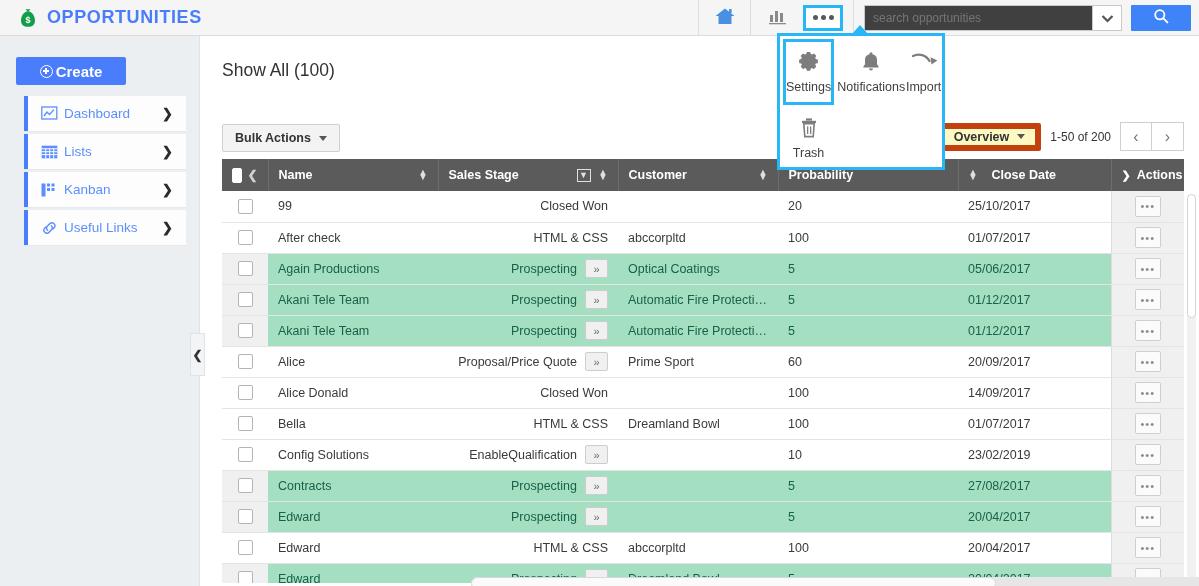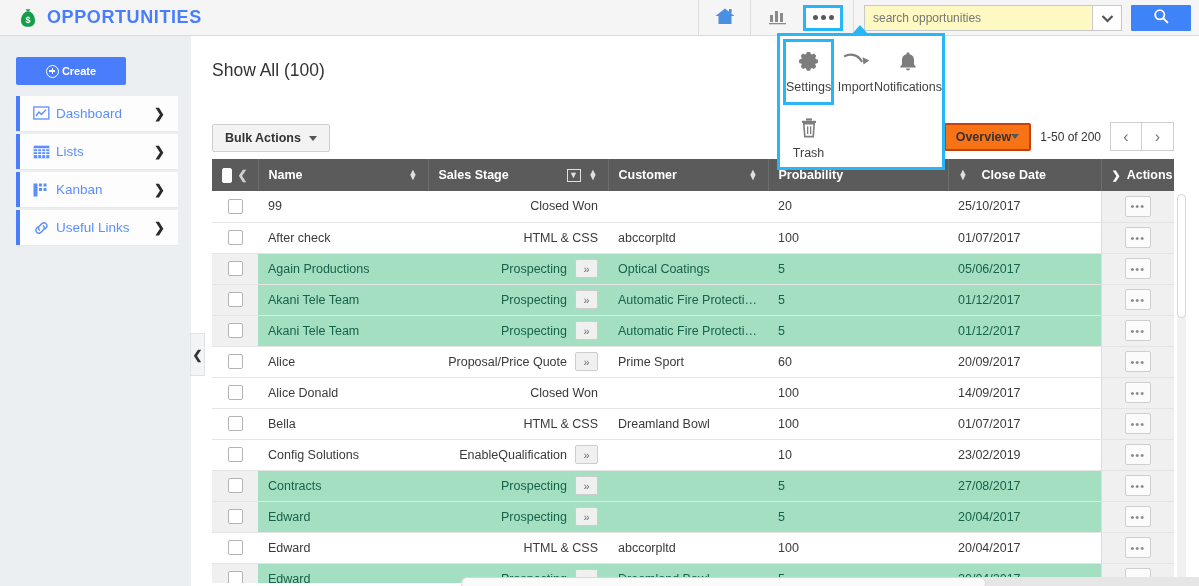--- a/index.html
+++ b/index.html
@@ -42,55 +42,55 @@
     width: 40px; height: 26px;
   }
   .dots-glyph { display: flex; gap: 3px; }
   .dots-glyph i { width: 5px; height: 5px; border-radius: 50%; background: #58595b; display: block; }
   .search-wrap {
     display: flex; align-items: center; height: 36px; padding-right: 8px;
     border-left: 1px solid #dcdcdc; padding-left: 10px;
   }
   .search-input {
     width: 228px; height: 26px; border: 1px solid #c9c9c9; border-right: none;
-    background: #fef9c3; font-size: 12px; color: #8a8a8a; padding: 0 8px;
+    background: #404040; font-size: 12px; color: #8a8a8a; padding: 0 8px;
     font-family: "Liberation Sans", sans-serif; outline: none;
   }
   .search-caret {
     width: 30px; height: 26px; border: 1px solid #c9c9c9; background: #fff;
     display: flex; align-items: center; justify-content: center; cursor: pointer;
   }
   .search-go {
     width: 60px; height: 26px; background: #3f83f8; margin-left: 9px;
     display: flex; align-items: center; justify-content: center; cursor: pointer;
     border-radius: 1px;
   }
 
   
   .sidebar {
     position: absolute; left: 0; top: 36px; width: 200px; height: 550px;
     background: #eceff1; border-right: 1px solid #dfe3e6;
   }
   .create-btn {
     position: absolute; left: 16px; top: 21px; width: 110px; height: 28px;
-    background: #4a7dfc; color: #fff; font-size: 11px; font-weight: bold;
+    background: #4a7dfc; color: #fff; font-size: 15px; font-weight: bold;
     display: flex; align-items: center; justify-content: center; gap: 3px;
     cursor: pointer; border-radius: 2px;
   }
   .plus-circle {
     width: 13px; height: 13px; border: 1.6px solid #fff; border-radius: 50%;
     position: relative; display: inline-block;
   }
   .plus-circle:before, .plus-circle:after {
     content: ""; position: absolute; background: #fff;
   }
   .plus-circle:before { left: 2.2px; top: 4.8px; width: 6px; height: 1.6px; }
   .plus-circle:after { top: 2.2px; left: 4.8px; height: 6px; width: 1.6px; }
 
-  .nav-list { position: absolute; left: 16px; top: 60px; width: 162px; }
+  .nav-list { position: absolute; left: 24px; top: 60px; width: 162px; }
   .nav-item {
     position: relative; height: 36px; background: #fdfdfd; margin-bottom: 2px;
     display: flex; align-items: center; cursor: pointer;
     border-bottom: 1px solid #e6eaed;
   }
   .nav-item:before {
     content: ""; position: absolute; left: 0; top: 0; width: 4px; height: 100%;
     background: #4a7dfc;
   }
   .nav-ico {
@@ -101,41 +101,41 @@
   .nav-chev { margin-left: auto; margin-right: 13px; color: #2b2b2b; font-size: 13px; font-weight: bold; }
 
   .collapse-handle {
     position: absolute; left: 190px; top: 333px; width: 15px; height: 43px;
     background: #f3f4f5; border: 1px solid #dfe3e6;
     display: flex; align-items: center; justify-content: center;
     cursor: pointer; color: #333; font-size: 12px; font-weight: bold; z-index: 5;
   }
 
   
-  .main { position: absolute; left: 191px; top: 36px; width: 998px; height: 550px; background: #fff; }
+  .main { position: absolute; left: 201px; top: 36px; width: 998px; height: 550px; background: #fff; }
   .page-title {
     position: absolute; left: 21px; top: 24px; font-size: 17.5px; color: #333; font-weight: normal;
   }
   .bulk-btn {
     position: absolute; left: 21px; top: 88px; height: 28px; padding: 0 12px;
     background: #f3f3f3; border: 1px solid #cfcfcf; border-radius: 2px;
     display: flex; align-items: center; gap: 8px; cursor: pointer;
     font-size: 12.5px; font-weight: bold; color: #333;
   }
   .caret-dn {
     width: 0; height: 0; border-left: 4px solid transparent; border-right: 4px solid transparent;
     border-top: 5px solid #555;
   }
   .pager {
     position: absolute; right: 15px; top: 86px; display: flex; align-items: center; gap: 9px;
   }
   .pager-label { font-size: 12.5px; color: #333; }
   .overview-btn {
-    height: 28px; padding: 0 10px; background: #f97316; border: 2px solid #c2410c;
-    border-radius: 2px; display: flex; align-items: center; cursor: pointer;
+    height: 28px; padding: 0 10px; background: #fef9c3; border: 6px solid #c2410c;
+    border-radius: 2px; display: flex; align-items: center; gap: 8px; cursor: pointer;
     font-size: 12.5px; font-weight: bold; color: #333;
   }
   .pager-count { font-size: 12px; color: #333; }
   .pager-arrows { display: flex; }
   .pg-arrow {
     width: 32px; height: 29px; border: 1px solid #cfcfcf; background: #fff;
     display: flex; align-items: center; justify-content: center; cursor: pointer;
     color: #777; font-size: 16px;
   }
   .pg-arrow + .pg-arrow { border-left: none; }
@@ -653,36 +653,36 @@
           <svg width="24" height="24" viewBox="0 0 24 24">
             <path fill="#7d7d7d" d="M12 8.2a3.8 3.8 0 100 7.6 3.8 3.8 0 000-7.6zm0 5.8a2 2 0 110-4 2 2 0 010 4z"></path>
             <path fill="#7d7d7d" d="M20.4 13.6l-1.7-.4a6.8 6.8 0 00-.5-1.2l.9-1.5a.6.6 0 00-.1-.7l-1.8-1.8a.6.6 0 00-.7-.1l-1.5.9a6.8 6.8 0 00-1.2-.5l-.4-1.7a.6.6 0 00-.6-.5h-2.6a.6.6 0 00-.6.5l-.4 1.7c-.4.1-.8.3-1.2.5l-1.5-.9a.6.6 0 00-.7.1L4 9.8a.6.6 0 00-.1.7l.9 1.5c-.2.4-.4.8-.5 1.2l-1.7.4a.6.6 0 00-.5.6v2.6c0 .3.2.5.5.6l1.7.4c.1.4.3.8.5 1.2l-.9 1.5a.6.6 0 00.1.7l1.8 1.8c.2.2.5.2.7.1l1.5-.9c.4.2.8.4 1.2.5l.4 1.7c.1.3.3.5.6.5h2.6c.3 0 .5-.2.6-.5l.4-1.7c.4-.1.8-.3 1.2-.5l1.5.9c.2.1.5.1.7-.1l1.8-1.8a.6.6 0 00.1-.7l-.9-1.5c.2-.4.4-.8.5-1.2l1.7-.4a.6.6 0 00.5-.6v-2.6a.6.6 0 00-.5-.6z" transform="translate(0,-4.2) scale(1,1)"></path>
           </svg>
         </span>
         <span>Settings</span>
       </div>
 
       <div class="menu-cell">
         <span class="menu-ico">
+          <svg width="20" height="22" viewBox="0 0 20 22">
+            <path fill="#7d7d7d" d="M10 1.2a1.5 1.5 0 011.5 1.5v.6A5.8 5.8 0 0116 9v4.2l1.6 2.4v1H2.4v-1L4 13.2V9a5.8 5.8 0 014.5-5.7v-.6A1.5 1.5 0 0110 1.2z"></path>
+            <path fill="#7d7d7d" d="M8 17.6h4a2 2 0 01-4 0z"></path>
+          </svg>
+        </span>
+        <span>Notifications</span>
+      </div>
+
+      <div class="menu-cell">
+        <span class="menu-ico">
           <svg width="26" height="20" viewBox="0 0 26 20">
             <path d="M2 4c6-3 13-1 16.5 5" stroke="#7d7d7d" stroke-width="2.3" fill="none" stroke-linecap="round"></path>
             <path fill="#7d7d7d" d="M20.5 12.5l-1-7.2 7 3.2z"></path>
           </svg>
         </span>
         <span>Import</span>
-      </div>
-
-      <div class="menu-cell">
-        <span class="menu-ico">
-          <svg width="20" height="22" viewBox="0 0 20 22">
-            <path fill="#7d7d7d" d="M10 1.2a1.5 1.5 0 011.5 1.5v.6A5.8 5.8 0 0116 9v4.2l1.6 2.4v1H2.4v-1L4 13.2V9a5.8 5.8 0 014.5-5.7v-.6A1.5 1.5 0 0110 1.2z"></path>
-            <path fill="#7d7d7d" d="M8 17.6h4a2 2 0 01-4 0z"></path>
-          </svg>
-        </span>
-        <span>Notifications</span>
       </div>
 
       <div class="menu-cell">
         <span class="menu-ico">
           <svg width="20" height="22" viewBox="0 0 20 22">
             <rect x="7" y="1.4" width="6" height="2.2" fill="#7d7d7d"></rect>
             <rect x="3" y="3.8" width="14" height="2.2" fill="#7d7d7d"></rect>
             <path d="M4.8 6.8h10.4l-1 12.8H5.8z" stroke="#7d7d7d" stroke-width="1.6" fill="none"></path>
             <rect x="8" y="9.4" width="1.3" height="7.6" fill="#7d7d7d"></rect>
             <rect x="11" y="9.4" width="1.3" height="7.6" fill="#7d7d7d"></rect>

